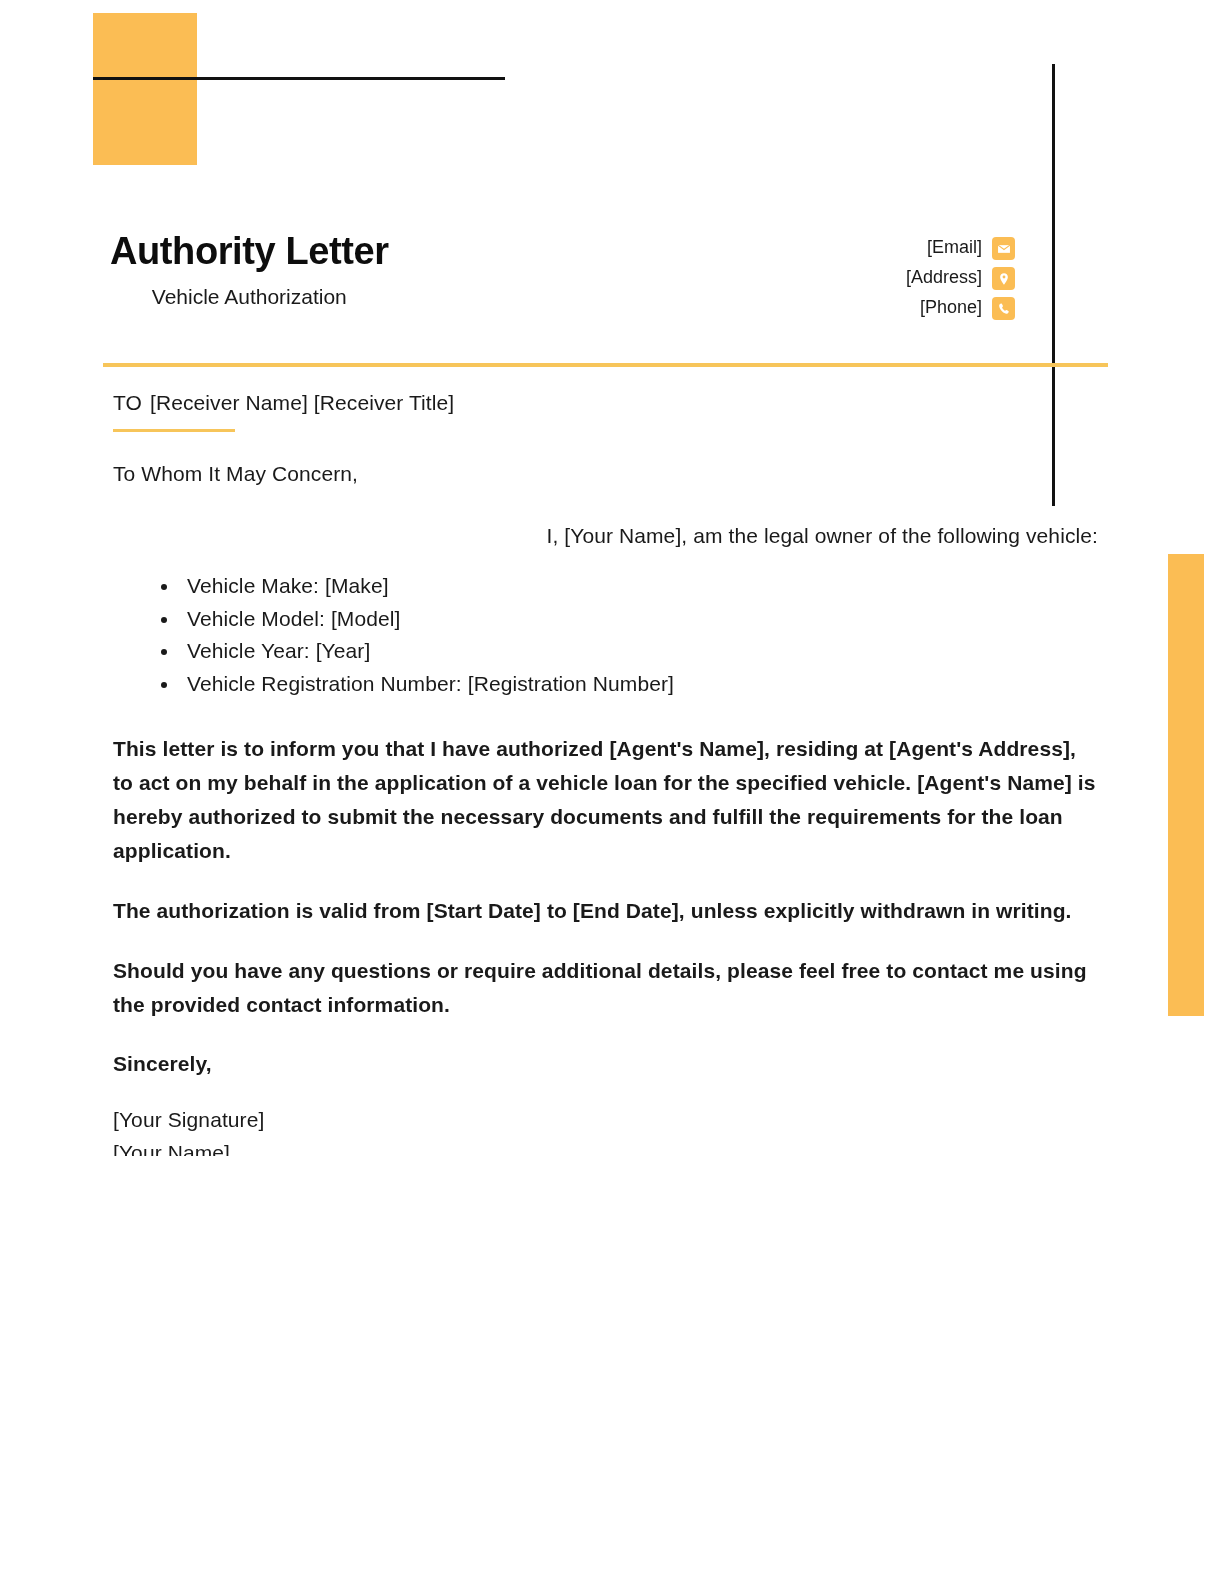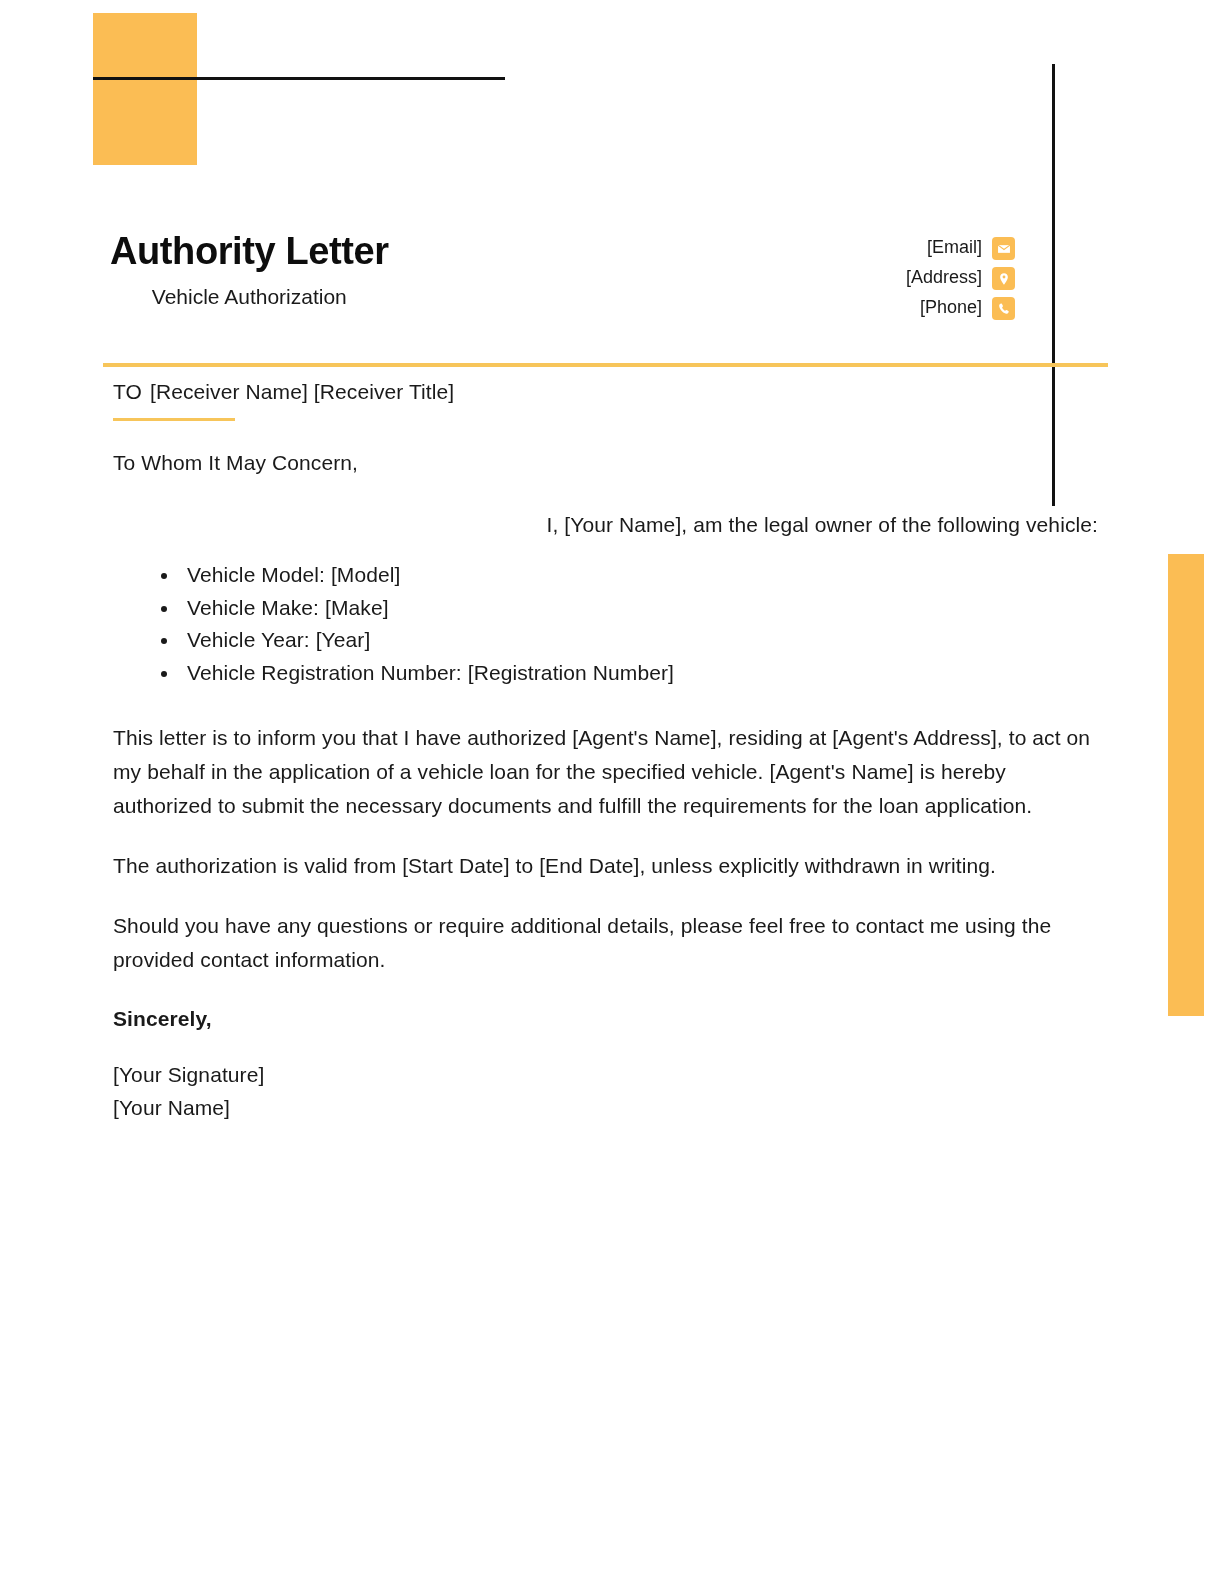--- a/index.html
+++ b/index.html
@@ -136,21 +136,21 @@
     top: 363px;
     width: 1005px;
     height: 4px;
     background: #F7C55A;
   }
 
   
   .letter {
     position: absolute;
     left: 113px;
-    top: 374px;
+    top: 385px;
     width: 985px;
   }
   .to-line {
     font-size: 21px;
     font-weight: 300;
     color: #1a1a1a;
     margin: 0;
     padding-top: 6px;
     letter-spacing: 0.1px;
   }
@@ -192,21 +192,21 @@
     position: absolute;
     left: 0;
     top: 14px;
     width: 6px;
     height: 6px;
     border-radius: 50%;
     background: #1a1a1a;
   }
   .para {
     font-size: 21px;
-    font-weight: 400;
+    font-weight: 700;
     letter-spacing: 0.1px;
     line-height: 1.62;
     margin: 26px 0 0 0;
   }
   .para.first-para { margin-top: 32px; }
   .closing {
     font-size: 21px;
     font-weight: 700;
     letter-spacing: 0.1px;
     margin: 30px 0 0 0;
@@ -311,22 +311,22 @@
     <p class="to-line">
       <span class="to-label">TO</span><span>[Receiver Name] [Receiver Title]</span>
     </p>
     <div class="to-underline"></div>
 
     <p class="salutation">To Whom It May Concern,</p>
 
     <p class="intro">I, [Your Name], am the legal owner of the following vehicle:</p>
 
     <ul class="vehicle-list">
+      <li>Vehicle Make: [Make]</li>
       <li>Vehicle Model: [Model]</li>
-      <li>Vehicle Make: [Make]</li>
       <li>Vehicle Year: [Year]</li>
       <li>Vehicle Registration Number: [Registration Number]</li>
     </ul>
 
     <p class="para first-para">This letter is to inform you that I have authorized [Agent's Name], residing at [Agent's Address], to act on my behalf in the application of a vehicle loan for the specified vehicle. [Agent's Name] is hereby authorized to submit the necessary documents and fulfill the requirements for the loan application.</p>
     <p class="para">The authorization is valid from [Start Date] to [End Date], unless explicitly withdrawn in writing.</p>
     <p class="para">Should you have any questions or require additional details, please feel free to contact me using the provided contact information.</p>
 
     <p class="closing">Sincerely,</p>
 

